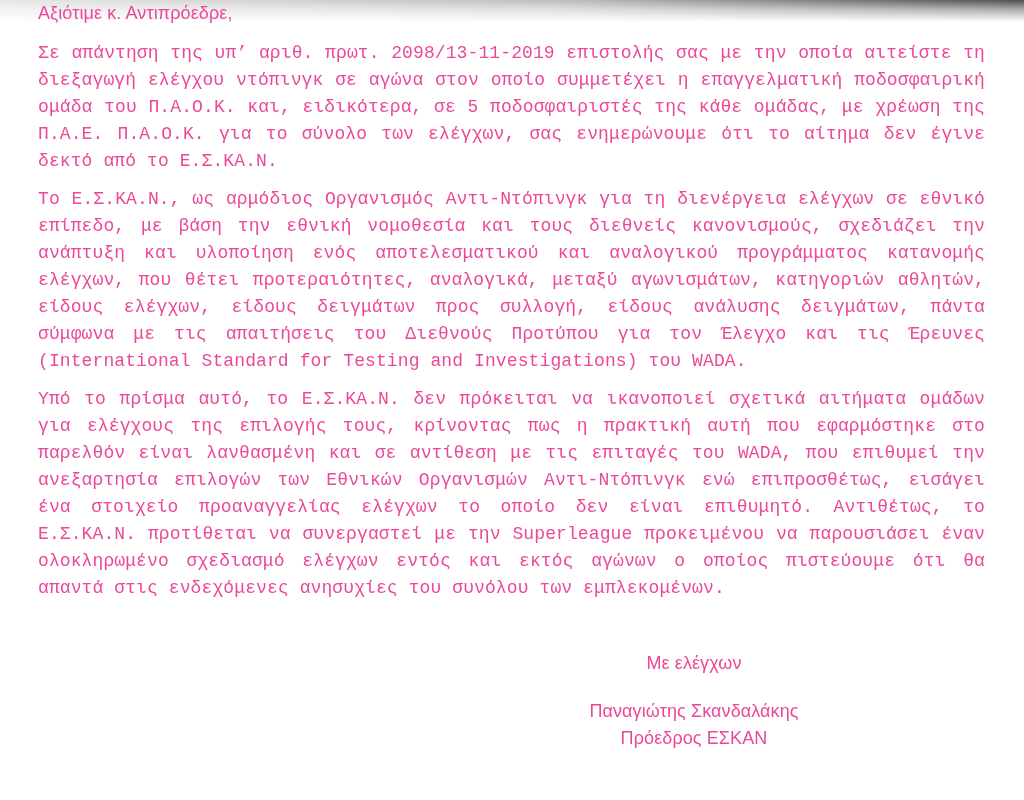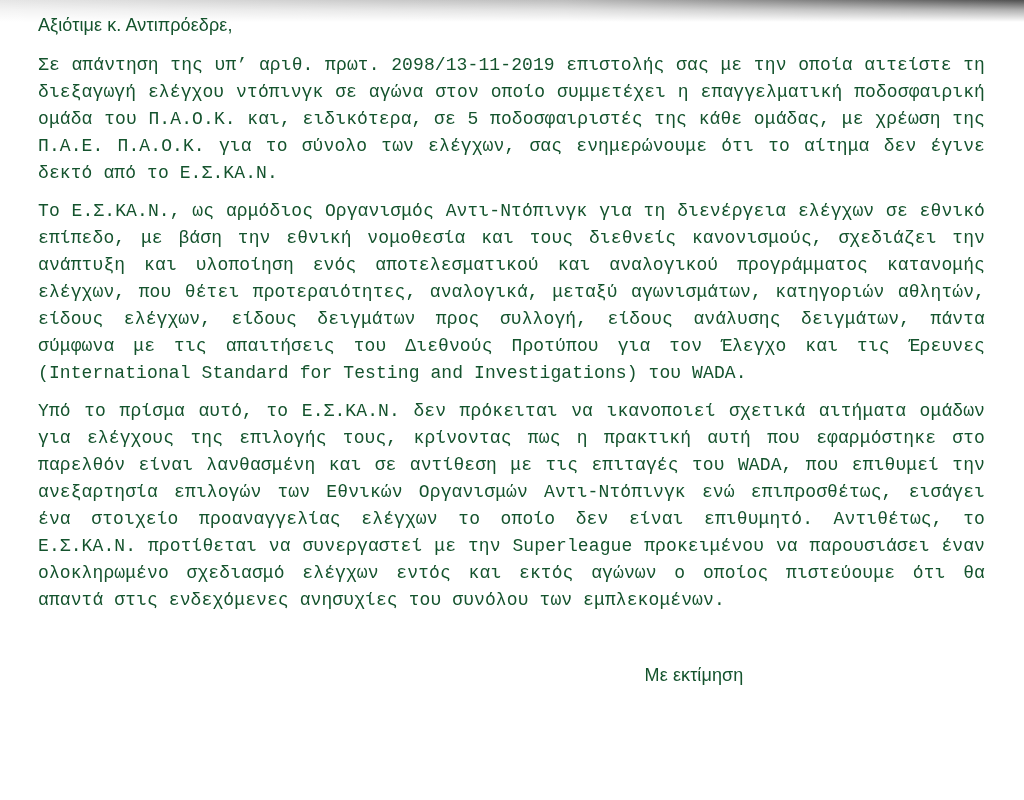--- a/index.html
+++ b/index.html
@@ -27,22 +27,22 @@
     left: 0;
     right: 0;
     height: 22px;
     background:
       linear-gradient(to bottom, rgba(255,255,255,0) 0%, rgba(255,255,255,0.55) 45%, #ffffff 100%),
       linear-gradient(to right, #e6e6e6 0%, #bdbdbd 55%, #4f4f4f 100%);
     pointer-events: none;
   }
   .content {
     position: relative;
-    padding: 12px 39px 0 38px;
-    color: #14532d;
+    padding: 0 39px 0 38px;
+    color: #ec4899;
     font-size: 18px;
     line-height: 27px;
     letter-spacing: 0.1px;
   }
   .salutation {
     margin: 0 0 13px 0;
     text-align: left;
   }
   .para {
     margin: 0 0 11px 0;
@@ -77,16 +77,18 @@
     <p class="salutation">Αξιότιμε κ. Αντιπρόεδρε,</p>
 
     <p class="para">Σε απάντηση της υπ’ αριθ. πρωτ. 2098/13-11-2019 επιστολής σας με την οποία αιτείστε τη διεξαγωγή ελέγχου ντόπινγκ σε αγώνα στον οποίο συμμετέχει η επαγγελματική ποδοσφαιρική ομάδα του Π.Α.Ο.Κ. και, ειδικότερα, σε 5 ποδοσφαιριστές της κάθε ομάδας, με χρέωση της Π.Α.Ε. Π.Α.Ο.Κ. για το σύνολο των ελέγχων, σας ενημερώνουμε ότι το αίτημα δεν έγινε δεκτό από το Ε.Σ.ΚΑ.Ν.</p>
 
     <p class="para">Το Ε.Σ.ΚΑ.Ν., ως αρμόδιος Οργανισμός Αντι-Ντόπινγκ για τη διενέργεια ελέγχων σε εθνικό επίπεδο, με βάση την εθνική νομοθεσία και τους διεθνείς κανονισμούς, σχεδιάζει την ανάπτυξη και υλοποίηση ενός αποτελεσματικού και αναλογικού προγράμματος κατανομής ελέγχων, που θέτει προτεραιότητες, αναλογικά, μεταξύ αγωνισμάτων, κατηγοριών αθλητών, είδους ελέγχων, είδους δειγμάτων προς συλλογή, είδους ανάλυσης δειγμάτων, πάντα σύμφωνα με τις απαιτήσεις του Διεθνούς Προτύπου για τον Έλεγχο και τις Έρευνες (International Standard for Testing and Investigations) του WADA.</p>
 
     <p class="para">Υπό το πρίσμα αυτό, το Ε.Σ.ΚΑ.Ν. δεν πρόκειται να ικανοποιεί σχετικά αιτήματα ομάδων για ελέγχους της επιλογής τους, κρίνοντας πως η πρακτική αυτή που εφαρμόστηκε στο παρελθόν είναι λανθασμένη και σε αντίθεση με τις επιταγές του WADA, που επιθυμεί την ανεξαρτησία επιλογών των Εθνικών Οργανισμών Αντι-Ντόπινγκ ενώ επιπροσθέτως, εισάγει ένα στοιχείο προαναγγελίας ελέγχων το οποίο δεν είναι επιθυμητό. Αντιθέτως, το Ε.Σ.ΚΑ.Ν. προτίθεται να συνεργαστεί με την Superleague προκειμένου να παρουσιάσει έναν ολοκληρωμένο σχεδιασμό ελέγχων εντός και εκτός αγώνων ο οποίος πιστεύουμε ότι θα απαντά στις ενδεχόμενες ανησυχίες του συνόλου των εμπλεκομένων.</p>
 
 
     <div class="signature">
-      <p class="closing">Με εκτίμηση</p>
+      <p class="closing">Με ελέγχων</p>
+      <p class="sig-name">Παναγιώτης Σκανδαλάκης</p>
+      <p class="sig-title">Πρόεδρος ΕΣΚΑΝ</p>
     </div>
   </div>
 </div>
 
 </body></html>

